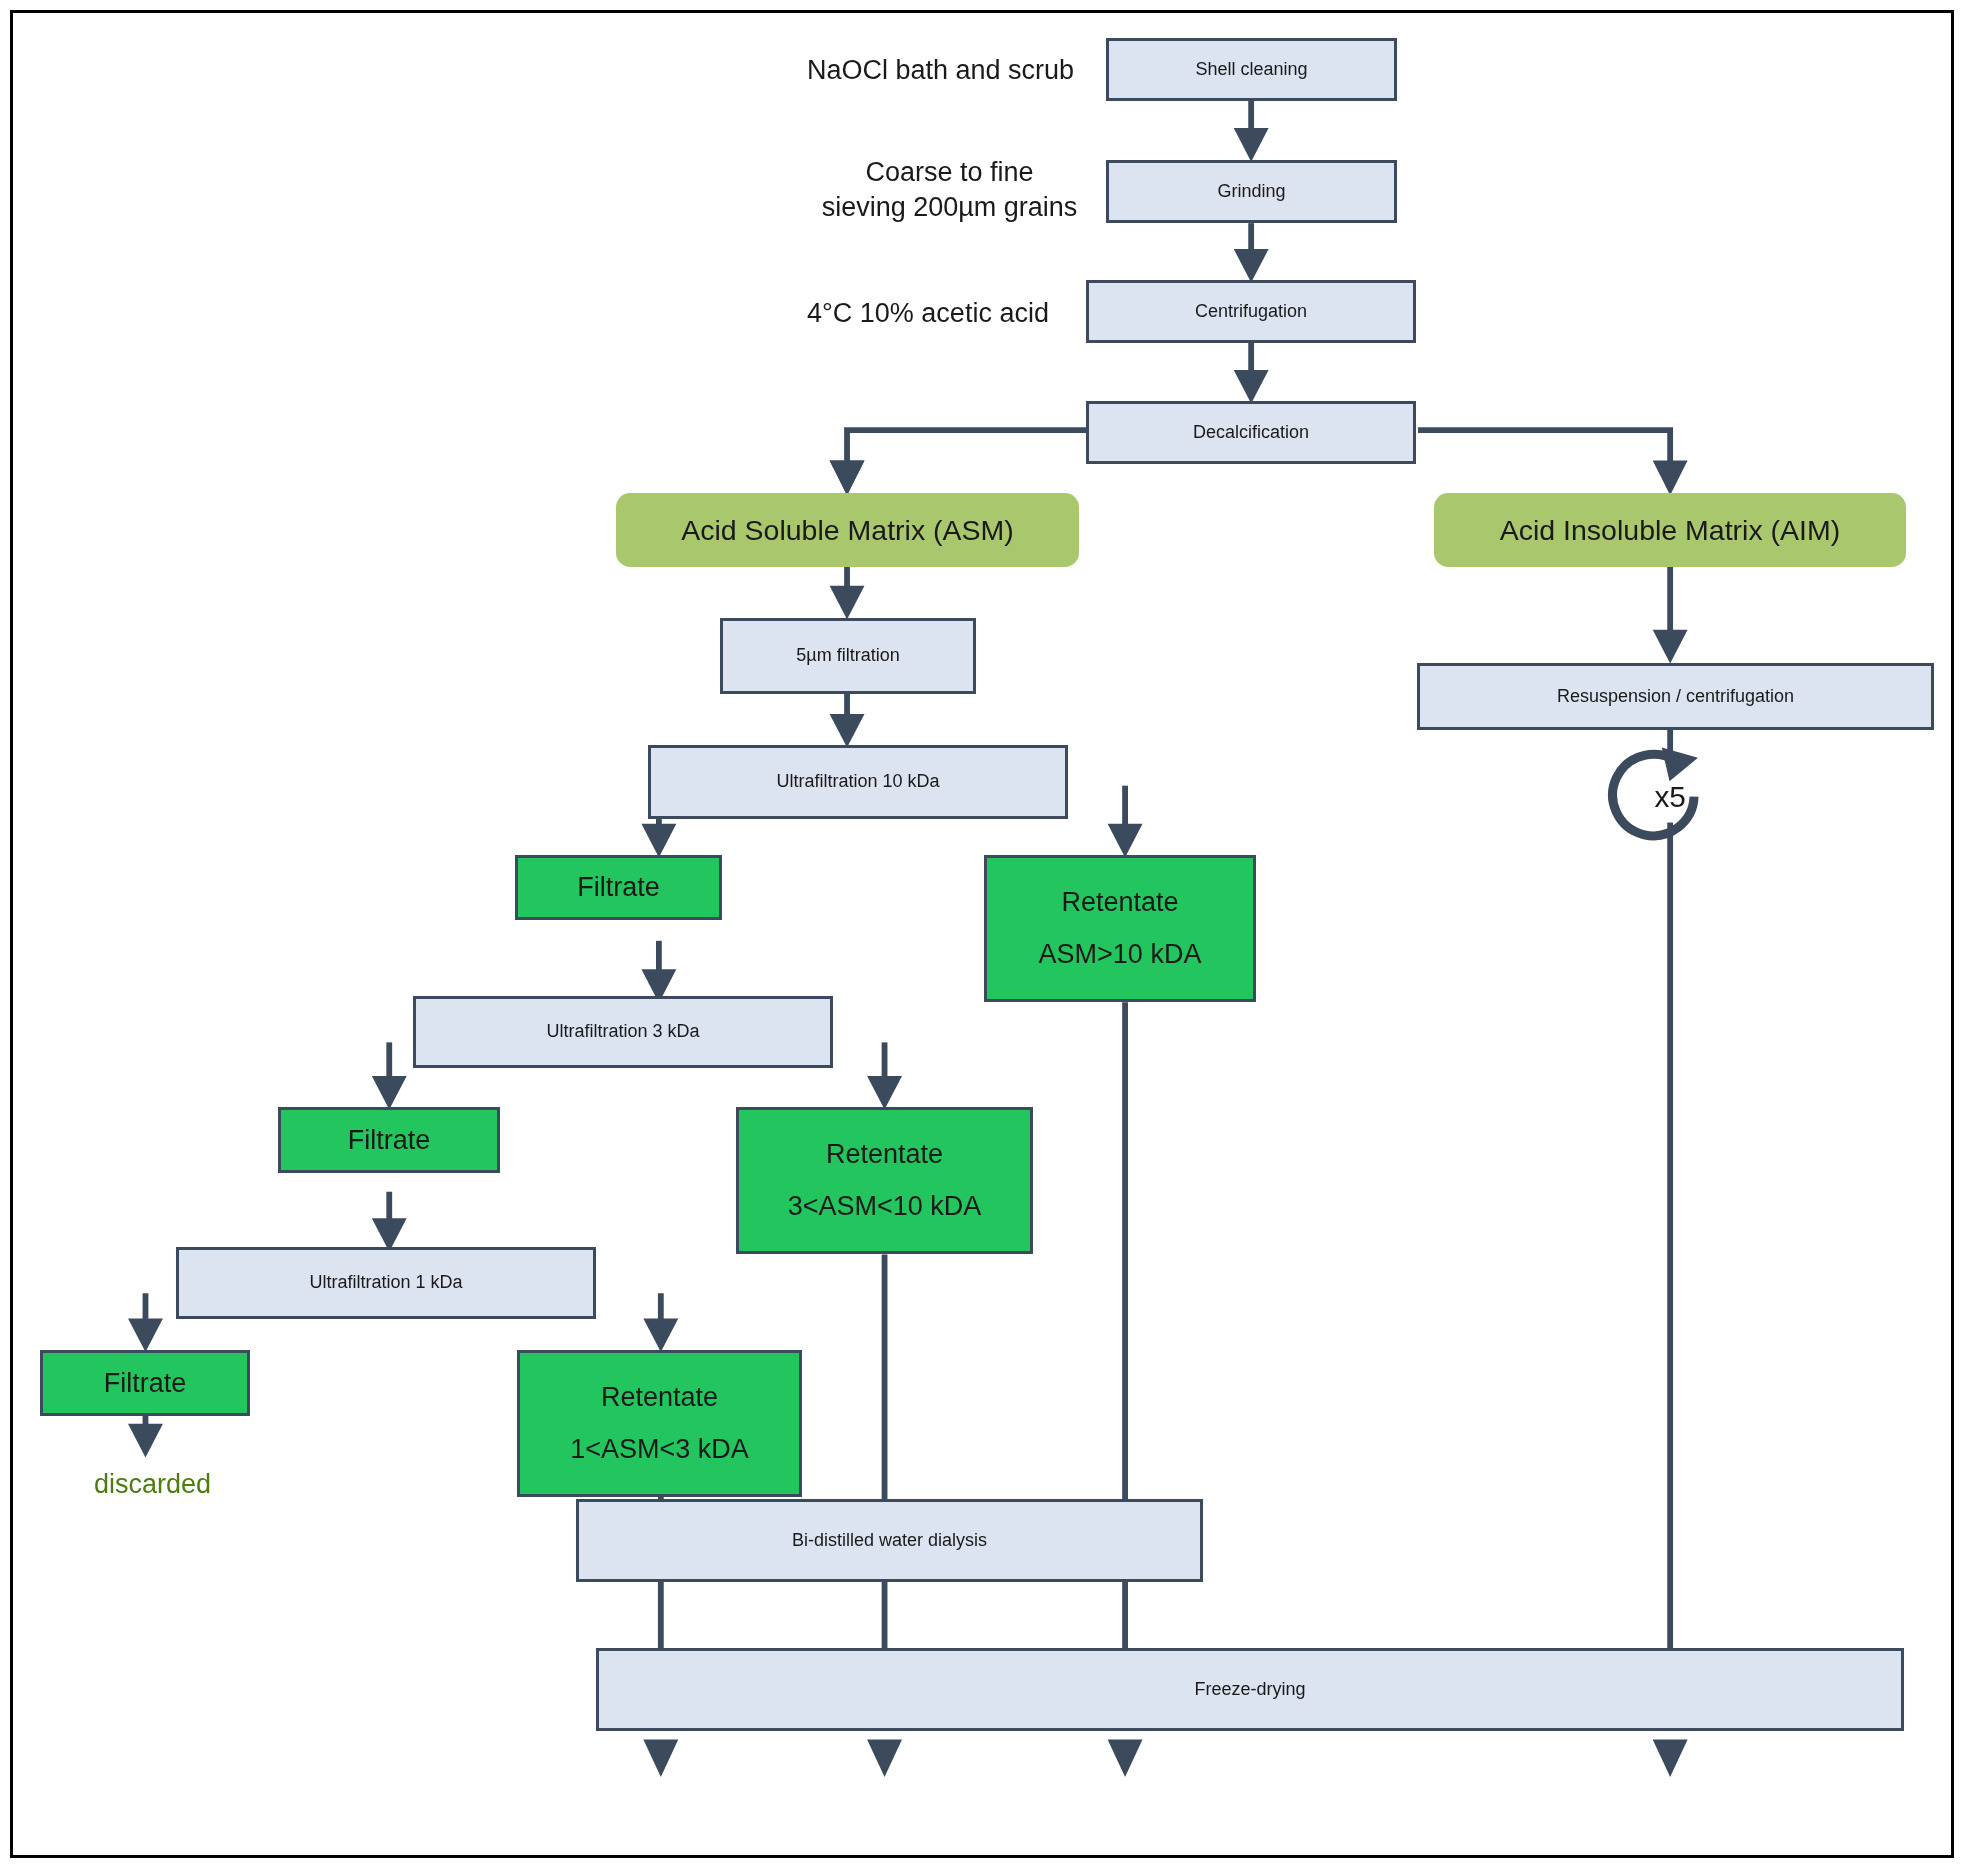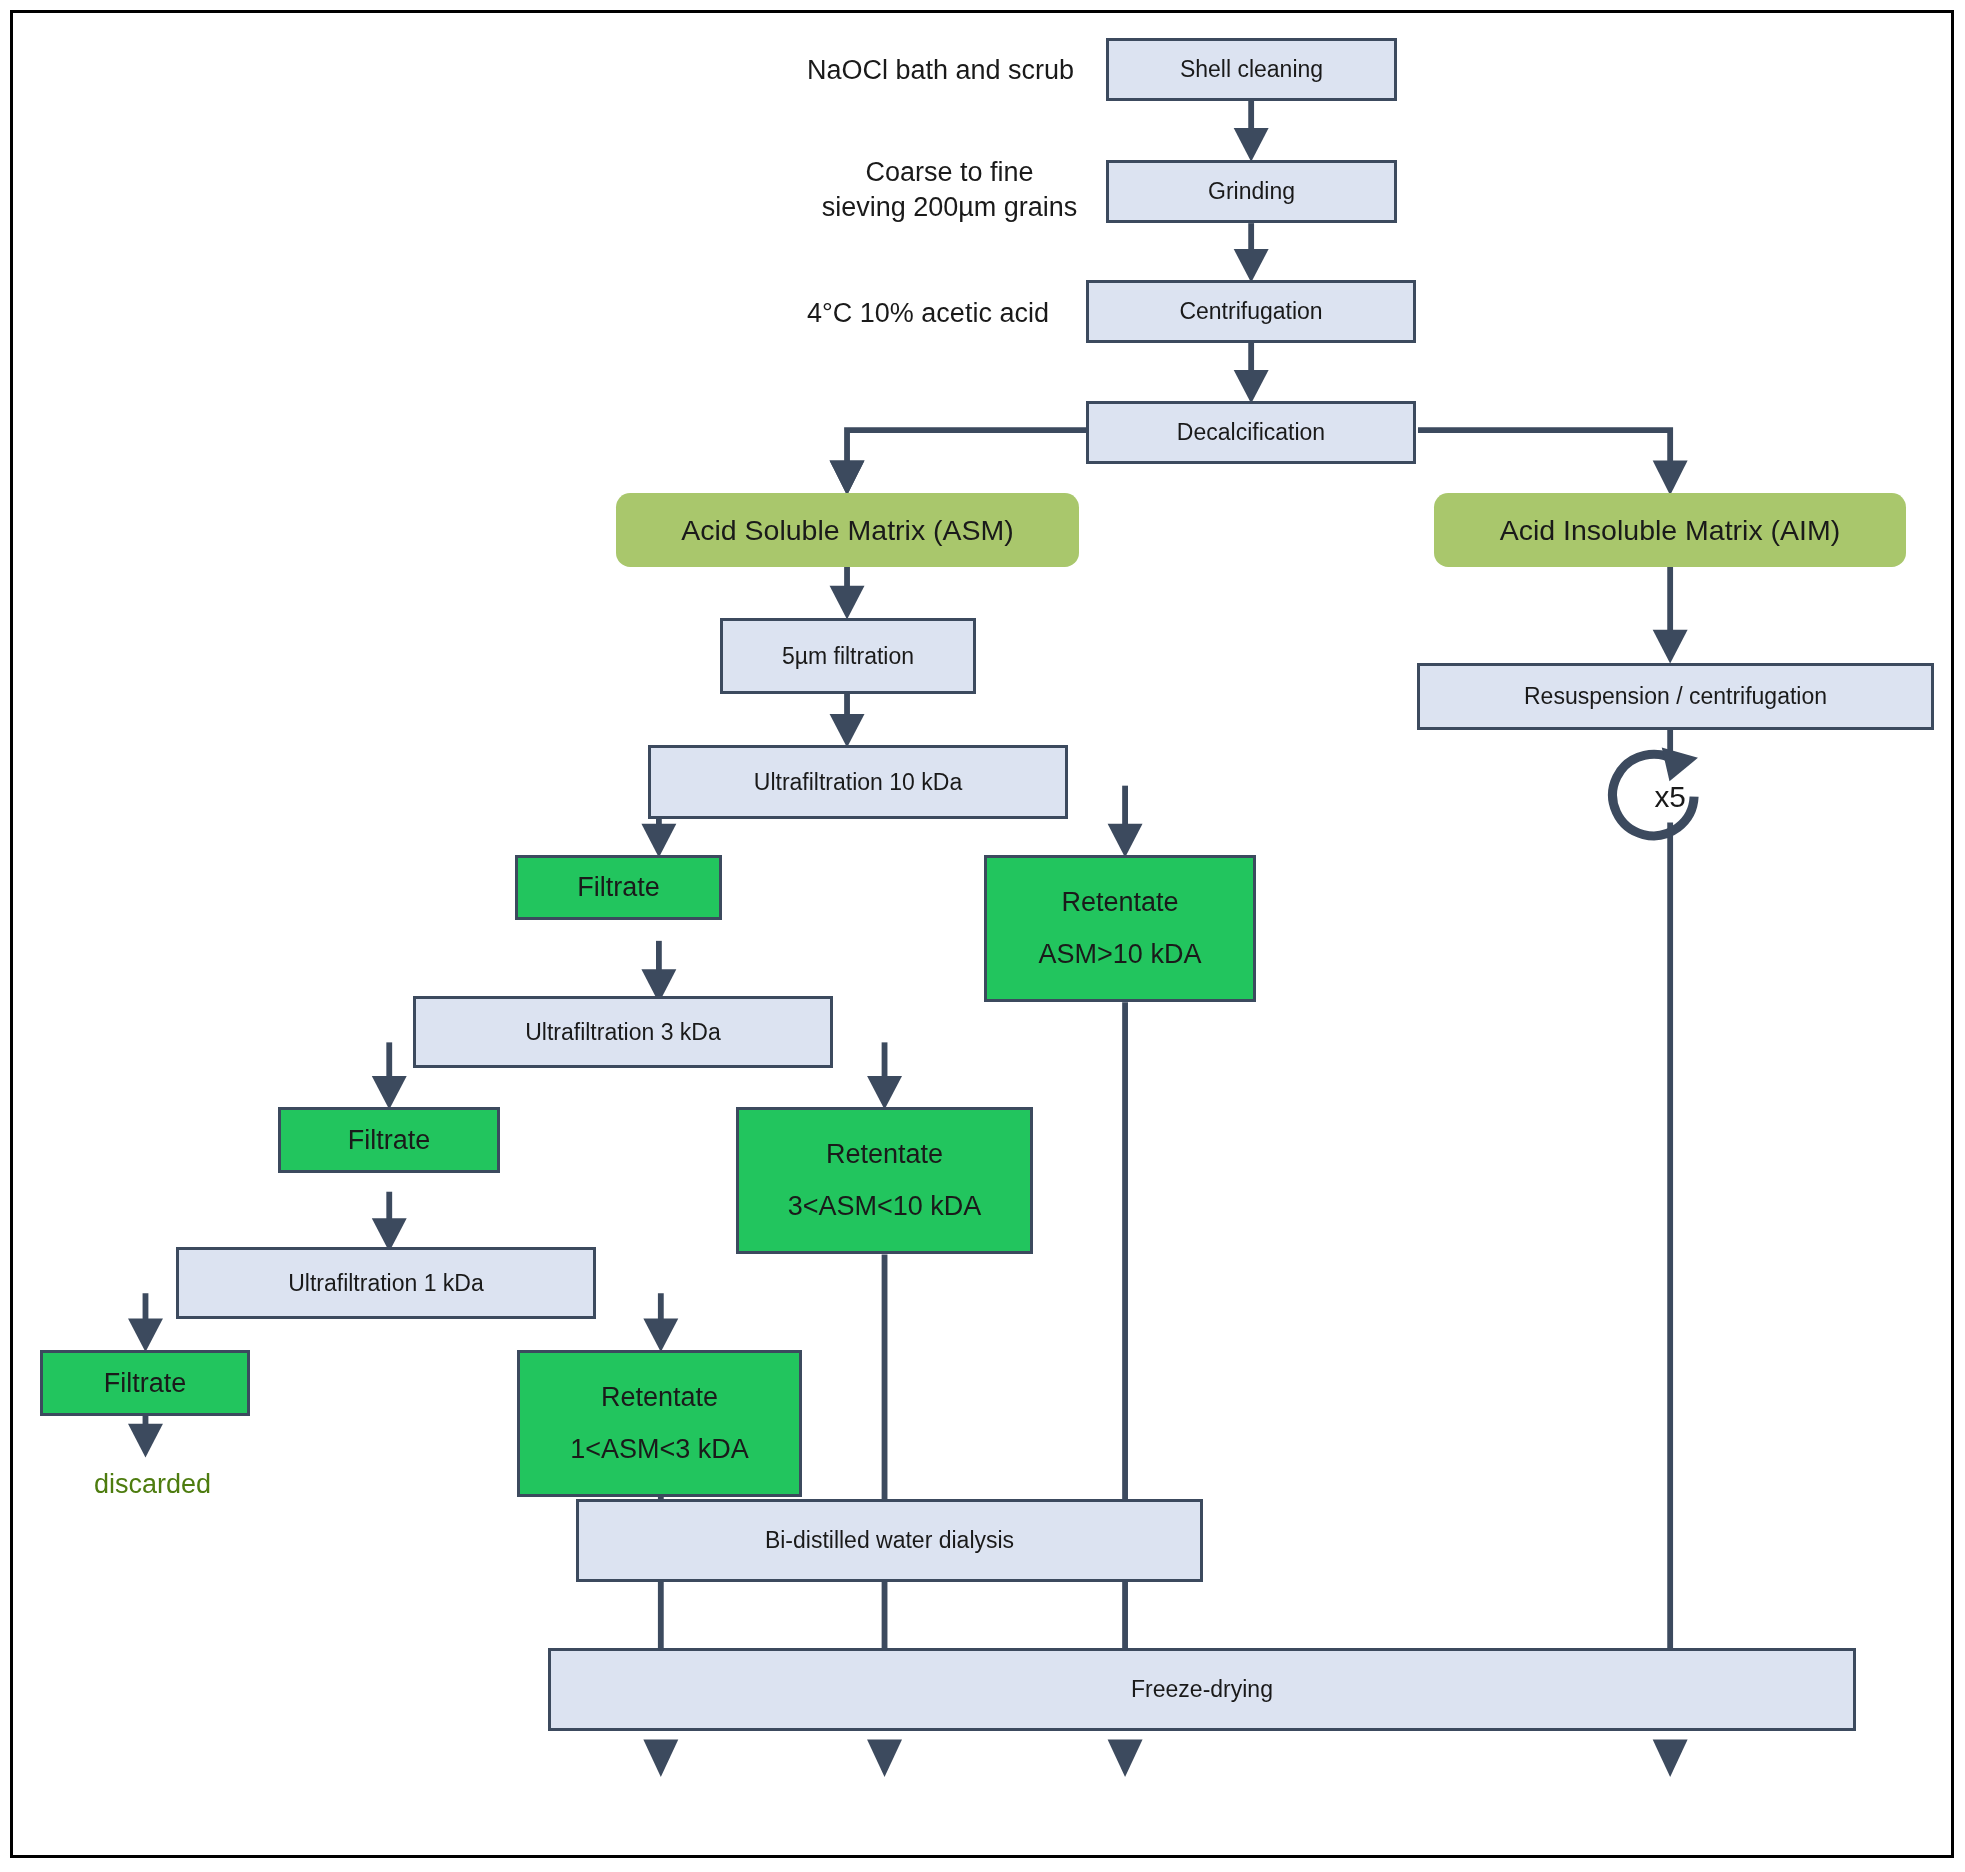--- a/index.html
+++ b/index.html
@@ -22,21 +22,21 @@
     box-sizing:border-box;
     display:flex;align-items:center;justify-content:center;
     text-align:center;
     color:#1a1a1a;
     line-height:1.22;
     z-index:30;
   }
   .proc{
     background:#dce3f1;
     border:3.2px solid #3c4a5e;
-    font-size:23px;
+    font-size:18px;
   }
   .plain{
     background:#22c55e;
     border:3.2px solid #3c4a5e;
     font-size:27px;
     text-align:center;
   }
   .term{
     background:#a9c76c;
     border:none;
@@ -227,21 +227,21 @@
   </div>
 
   <div class="node proc" style="left:576px;top:1499px;width:627px;height:83px;z-index:20;">
     <span>Bi-distilled water dialysis</span>
   </div>
 
   <div class="node proc" style="left:1417px;top:663px;width:517px;height:67px;">
     <span>Resuspension / centrifugation</span>
   </div>
 
-  <div class="node proc" style="left:548px;top:1648px;width:1308px;height:83px;z-index:20;">
+  <div class="node proc" style="left:596px;top:1648px;width:1308px;height:83px;z-index:20;">
     <span>Freeze-drying</span>
   </div>
 
 
   <div class="note" style="left:807px;top:53px;width:278px;">
     <span>NaOCl bath and scrub</span>
   </div>
 
   <div class="note" style="left:807px;top:155px;width:285px;text-align:center;">
     <div>Coarse to fine</div>

